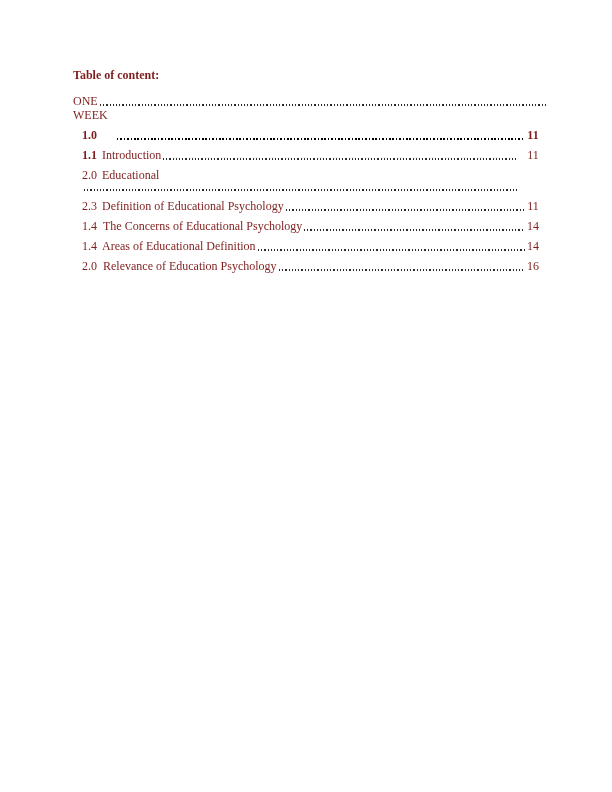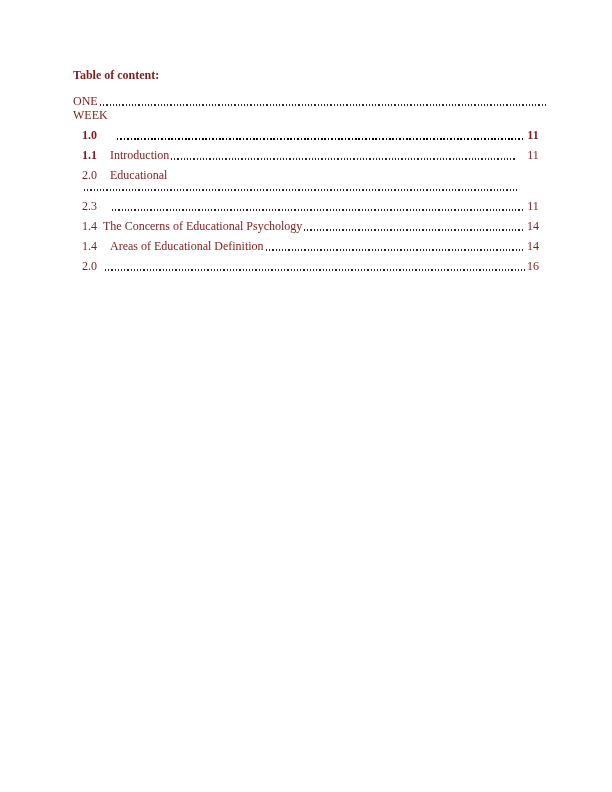--- a/index.html
+++ b/index.html
@@ -31,21 +31,21 @@
   }
   .entry { margin-bottom: 6px; }
   .row {
     display: flex;
     align-items: baseline;
     line-height: 14px;
   }
   
   .row.numrow { margin-right: 8px; }
   .indent { padding-left: 9px; }
-  .num { flex: 0 0 auto; margin-right: 13px; }
+  .num { flex: 0 0 auto; margin-right: 5px; }
   .num.tab { margin-right: 18px; }
   .num.sp2 { margin-right: 6px; }
   .num.nb { font-weight: 700; }
   .lbl { flex: 0 0 auto; }
   .bold { font-weight: 700; }
   .leader {
     flex: 1 1 auto;
     position: relative;
     min-width: 12px;
     align-self: stretch;
@@ -124,20 +124,21 @@
         <span class="lbl">Educational</span>
       </div>
       <div class="leader-line">
         <span class="leader"></span>
       </div>
     </div>
 
     <div class="entry indent">
       <div class="row numrow">
         <span class="num">2.3</span>
+        <span class="lbl">Definition of Educational Psychology</span>
         <span class="leader"></span>
         <span class="pg">11</span>
       </div>
     </div>
 
     <div class="entry indent">
       <div class="row numrow">
         <span class="num sp2">1.4</span>
         <span class="lbl">The Concerns of Educational Psychology</span>
         <span class="leader"></span>
@@ -150,19 +151,20 @@
         <span class="num">1.4</span>
         <span class="lbl">Areas of Educational Definition</span>
         <span class="leader"></span>
         <span class="pg">14</span>
       </div>
     </div>
 
     <div class="entry indent">
       <div class="row numrow">
         <span class="num sp2">2.0</span>
+        <span class="lbl">Relevance of Education Psychology</span>
         <span class="leader"></span>
         <span class="pg">16</span>
       </div>
     </div>
 
   </div>
 </div>
 
 </body></html>

